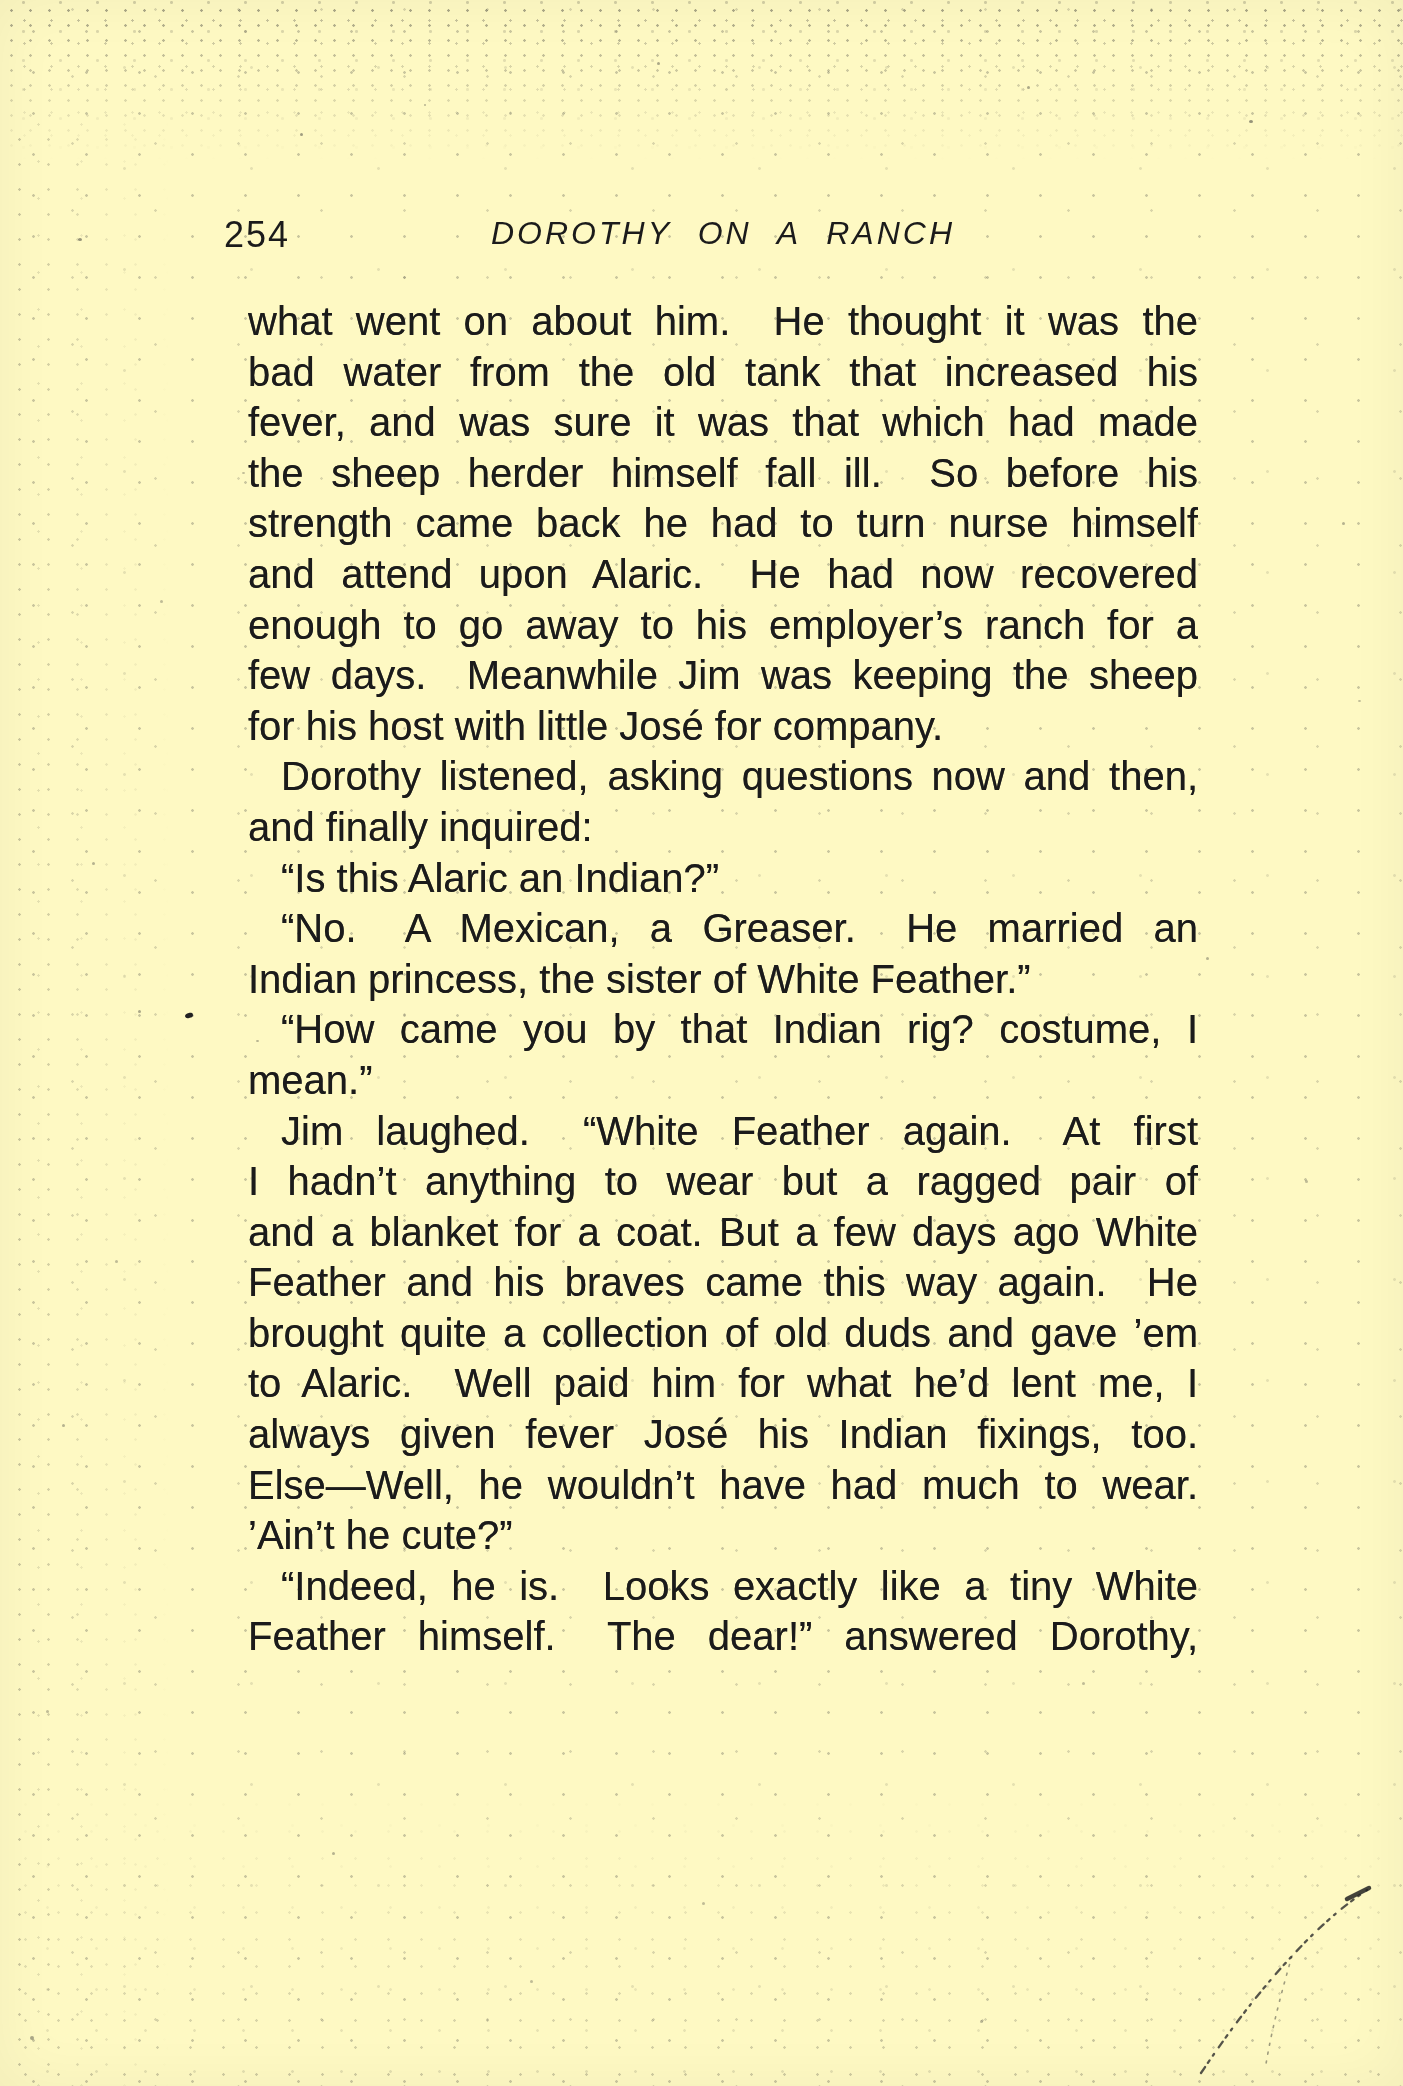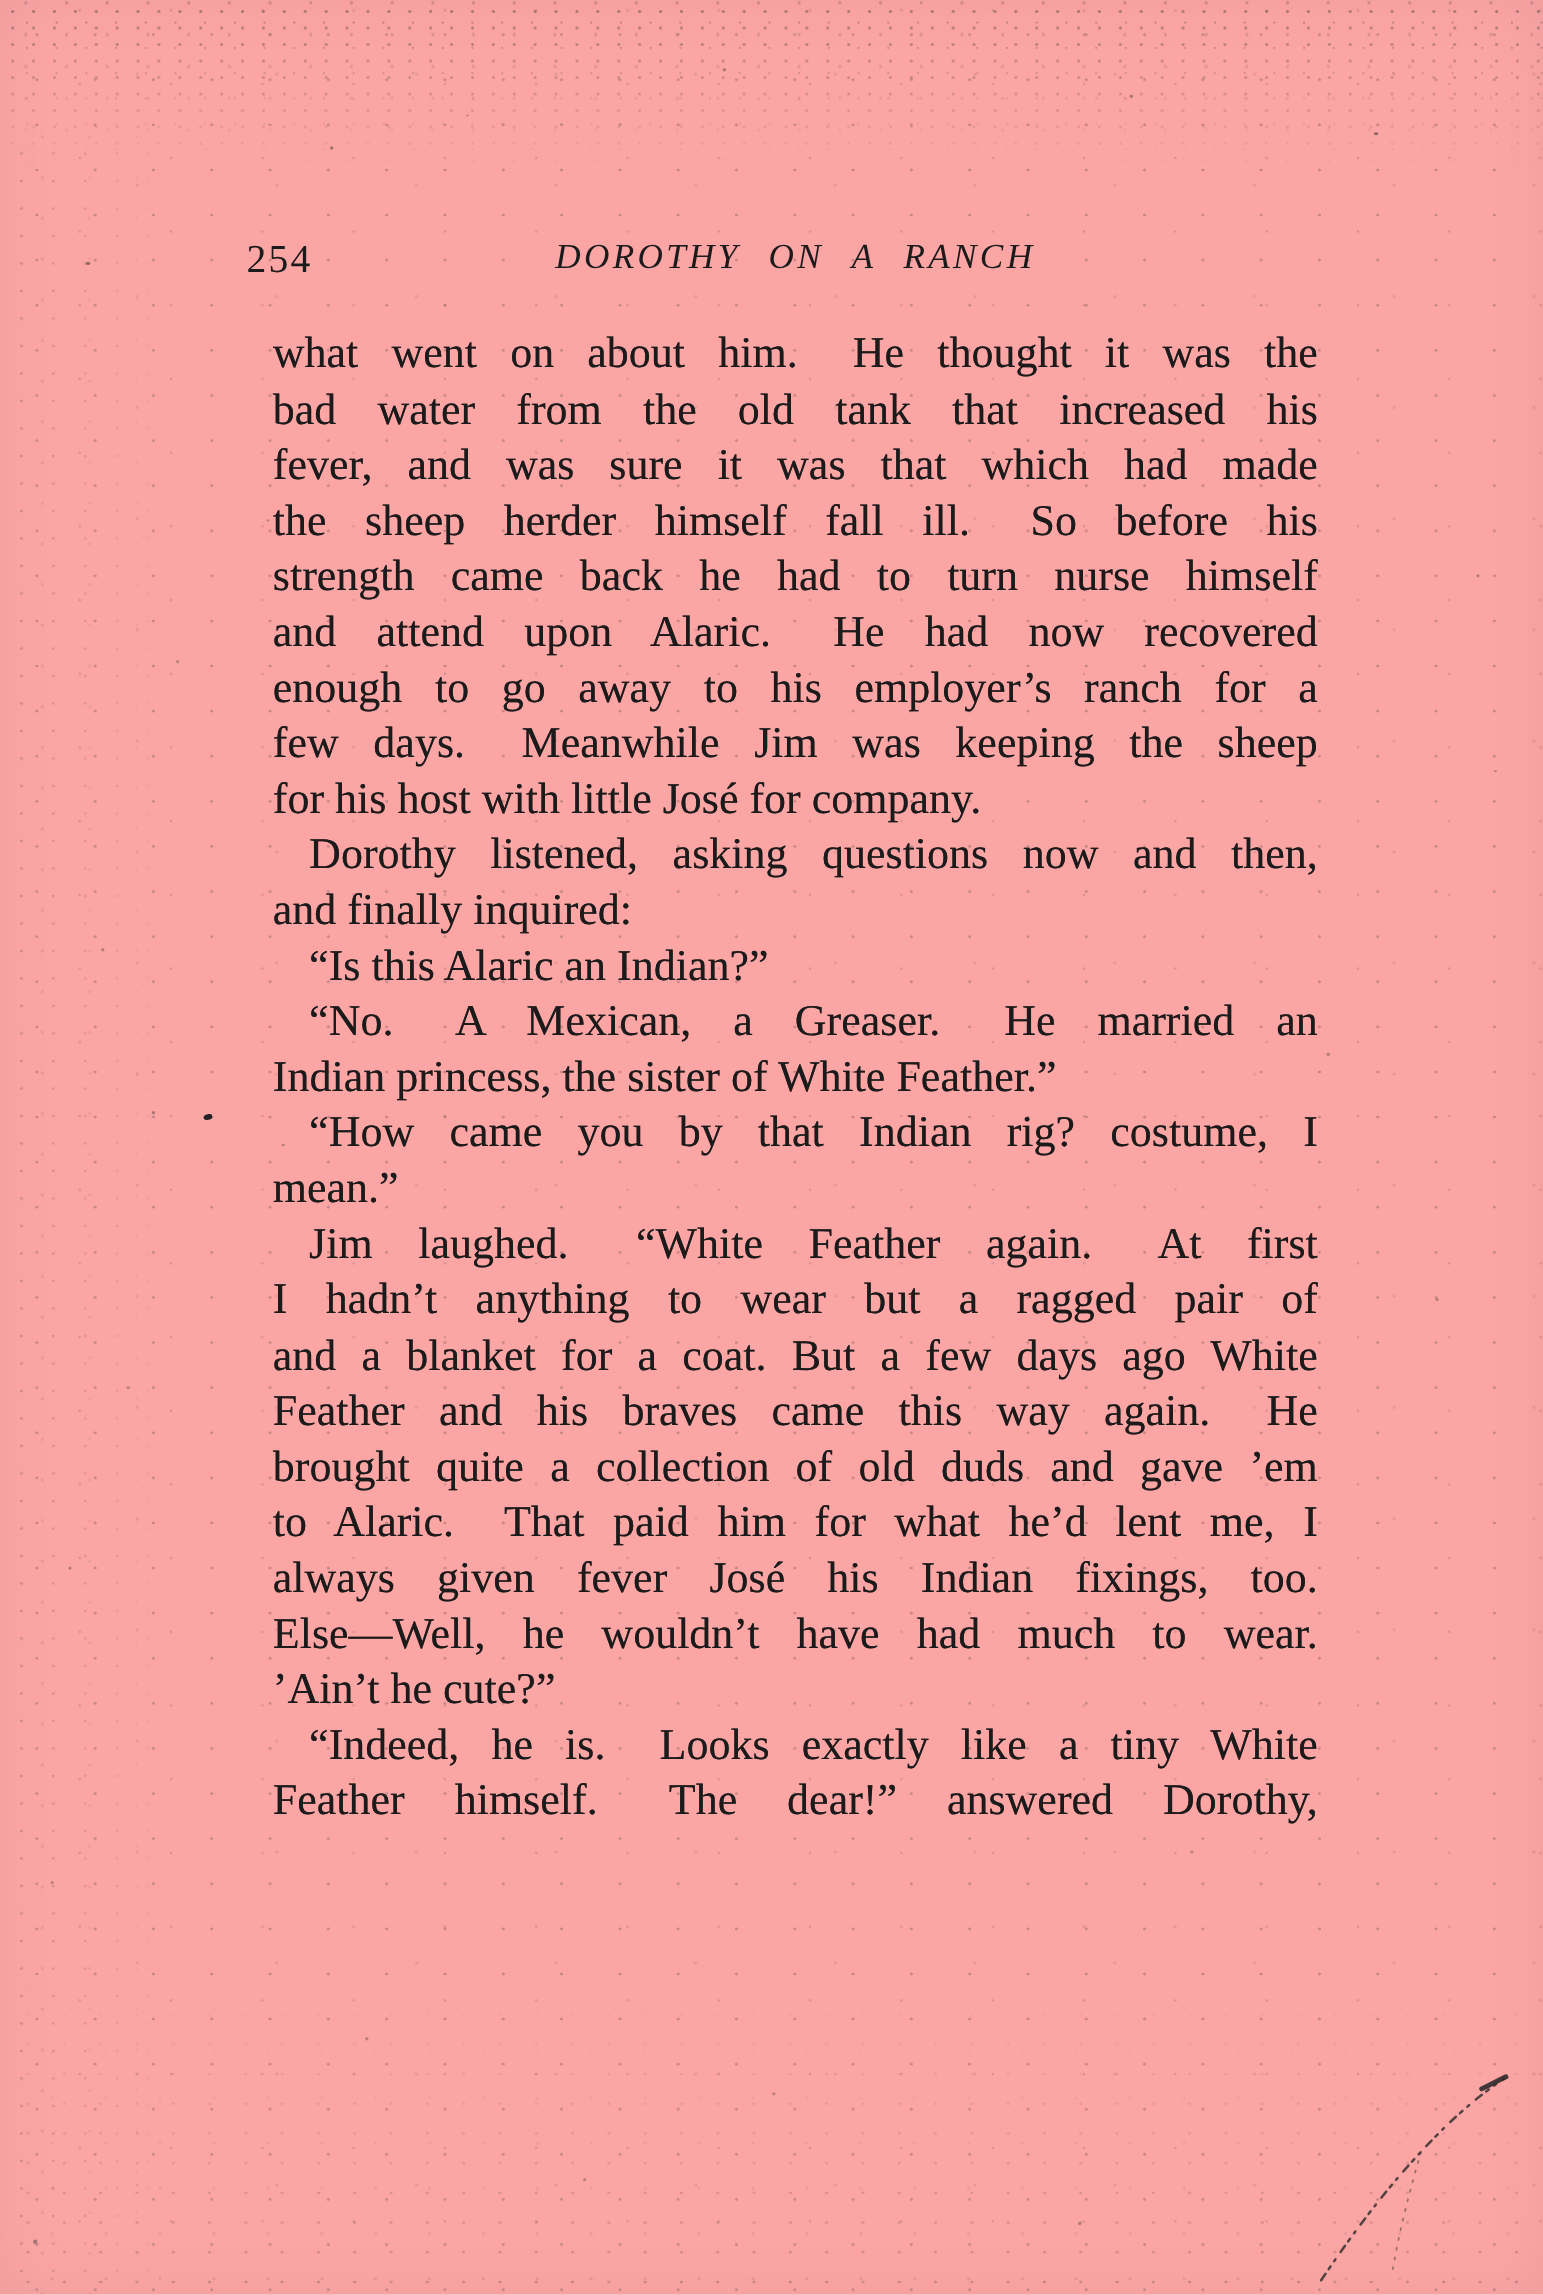--- a/index.html
+++ b/index.html
@@ -1,23 +1,23 @@
 <!DOCTYPE html>
 <html><head>
 <meta charset="utf-8">
 <style>
   html,body{margin:0;padding:0;background:#e8e8e4;}
   .page{
     position:relative;
     width:1403px;height:2086px;
     margin:0 auto;
-    background:#fca5a5;
+    background:#fef9c3;
     overflow:hidden;
     color:#1b1b1b;
-    font-family:Liberation Serif, serif;
+    font-family:Liberation Sans, sans-serif;
     box-shadow:inset 0 0 60px rgba(0,0,0,0.05);
   }
   
   .noise-all{
     position:absolute;inset:0;pointer-events:none;
     background-image:
       radial-gradient(circle, rgba(50,50,50,.26) 0 1px, transparent 1.6px),
       radial-gradient(circle, rgba(50,50,50,.18) 0 1px, transparent 1.5px),
       radial-gradient(circle, rgba(50,50,50,.12) 0 1.1px, transparent 1.7px);
     background-size:53px 41px, 83px 67px, 127px 101px;
@@ -112,21 +112,21 @@
       <div class="line nj indent">“Is this Alaric an Indian?”</div>
       <div class="line j indent">“No.  A Mexican, a Greaser.  He married an</div>
       <div class="line nj">Indian princess, the sister of White Feather.”</div>
       <div class="line j indent">“How came you by that Indian rig? costume, I</div>
       <div class="line nj">mean.”</div>
       <div class="line j indent">Jim laughed.  “White Feather again.  At first</div>
       <div class="line j">I hadn’t anything to wear but a ragged pair of</div>
       <div class="line j">and a blanket for a coat. But a few days ago White</div>
       <div class="line j">Feather and his braves came this way again.  He</div>
       <div class="line j">brought quite a collection of old duds and gave ’em</div>
-      <div class="line j">to Alaric.  That paid him for what he’d lent me, I</div>
+      <div class="line j">to Alaric.  Well paid him for what he’d lent me, I</div>
       <div class="line j">always given fever José his Indian fixings, too.</div>
       <div class="line j">Else—Well, he wouldn’t have had much to wear.</div>
       <div class="line nj">’Ain’t he cute?”</div>
       <div class="line j indent">“Indeed, he is.  Looks exactly like a tiny White</div>
       <div class="line j">Feather himself.  The dear!” answered Dorothy,</div>
     </div>
 
   <div class="ink-blot"></div>
 
   <svg class="scratch-svg" width="1403" height="2086" viewBox="0 0 1403 2086" xmlns="http://www.w3.org/2000/svg">

